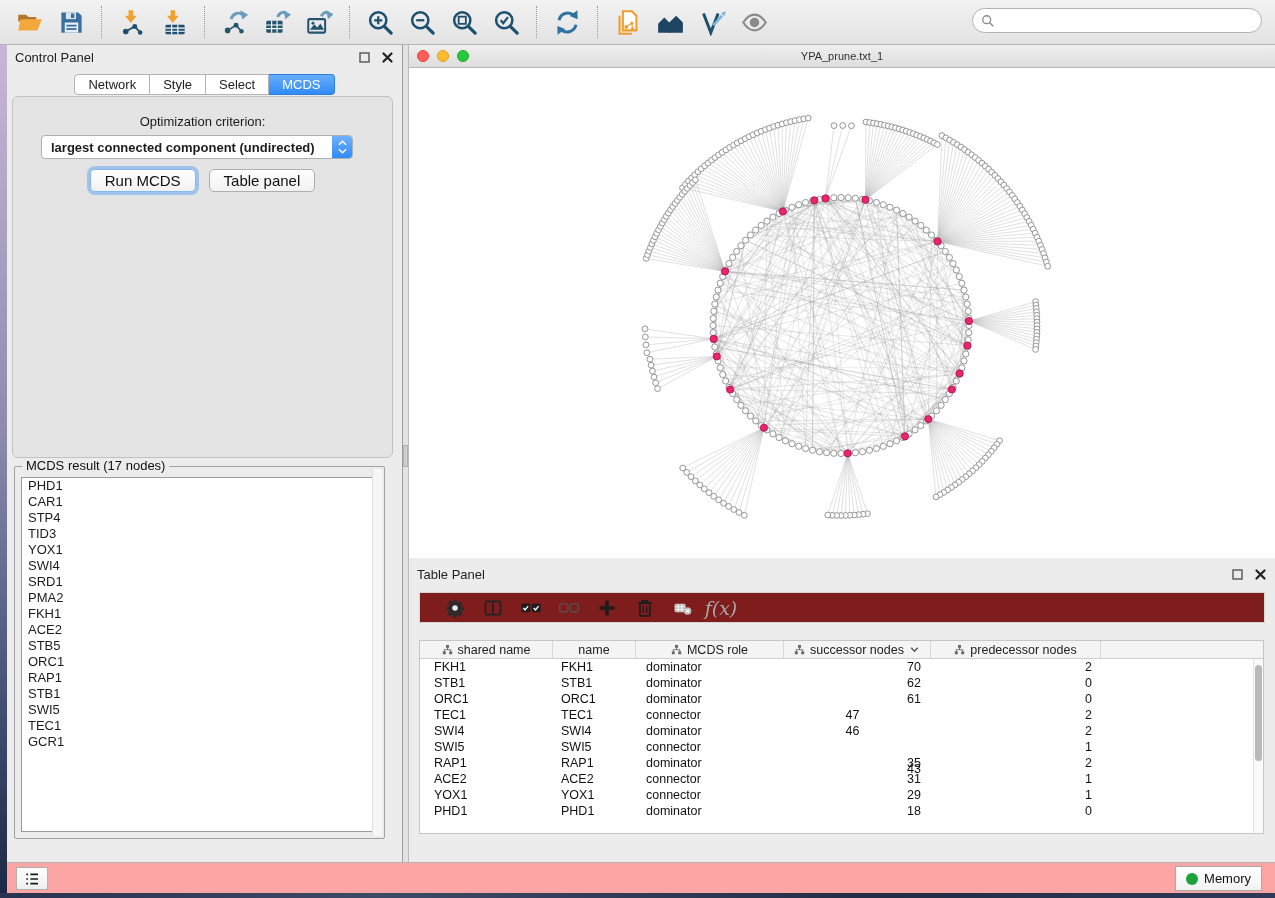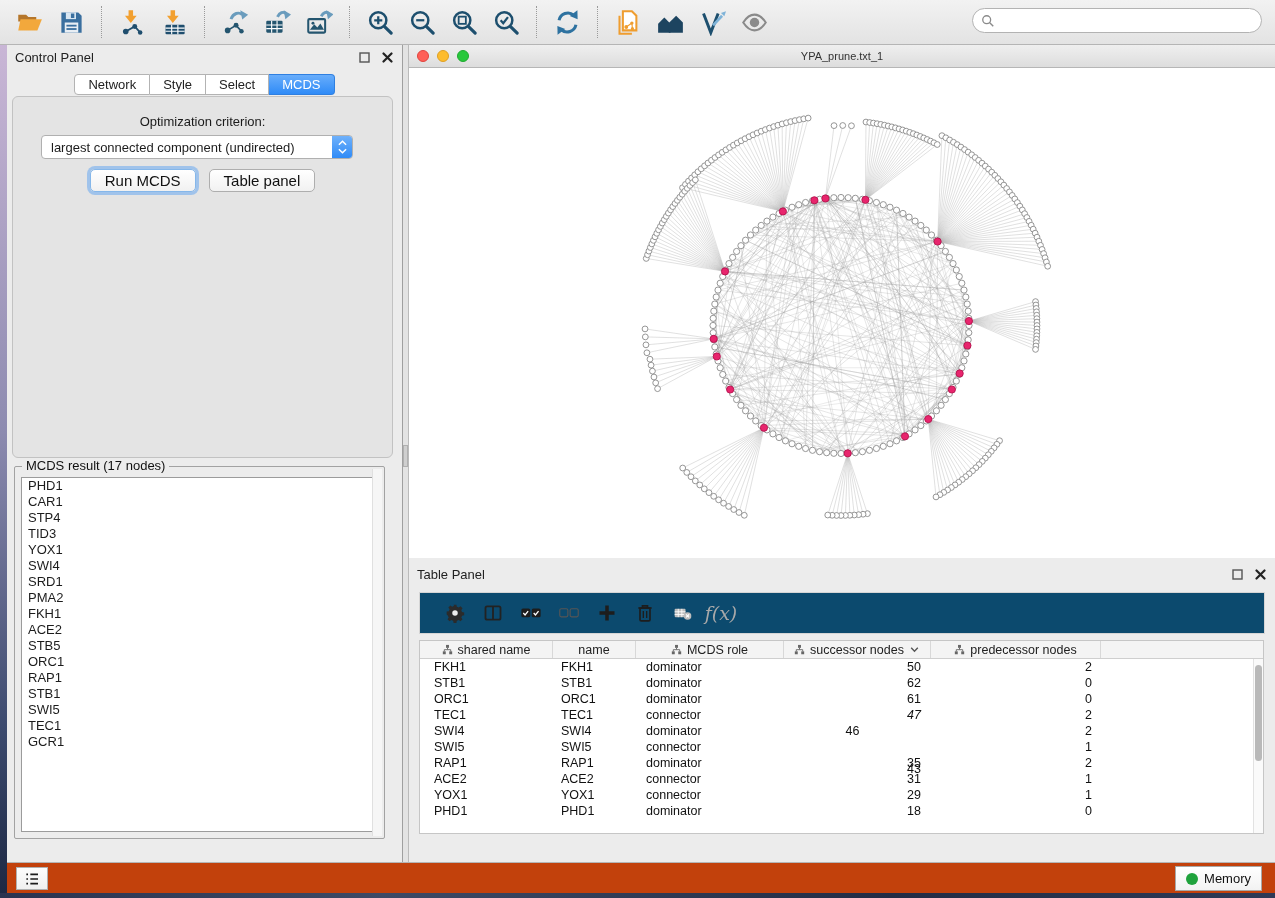--- a/index.html
+++ b/index.html
@@ -29,21 +29,21 @@
 
   .cp-tabs { position:absolute; left:0; top:29px; width:100%; display:flex; justify-content:center; }
   .tab { height:21px; line-height:20px; padding:0 13px; background:#fff; border:1px solid #b3b3b3; border-left:none; font-size:13px; color:#222; cursor:default; }
   .tab:first-child { border-left:1px solid #b3b3b3; border-radius:4px 0 0 4px; }
   .tab:last-child { border-radius:0 4px 4px 0; }
   .tab.active { background:linear-gradient(#68adfb,#2f8bf7); border-color:#2f7fe0; color:#fff; }
 
   .cp-content { position:absolute; left:5px; right:9px; top:51px; height:362px; background:#e4e4e4; border:1px solid #c2c2c2; border-radius:6px; }
   .opt-label { position:absolute; top:17px; width:100%; text-align:center; font-size:13px; color:#1a1a1a; }
   .select { position:absolute; left:28px; top:38px; width:312px; height:24px; background:#fff; border:1px solid #b0b0b0; border-radius:4px; display:flex; align-items:center; }
-  .select .val { flex:1; padding-left:9px; font-size:13px; white-space:nowrap; }
+  .select .val { flex:1; padding-left:9px; font-size:13px; white-space:nowrap;font-weight:bold; }
   .select .step { width:20px; height:22px; margin:0; border-radius:0 3px 3px 0; background:linear-gradient(#6fb1fb,#2f8bf7); display:flex; flex-direction:column; align-items:center; justify-content:center; gap:2px; }
   .select .step svg { width:9px; height:6px; }
   .btn-row { position:absolute; top:72px; left:0; width:100%; display:flex; justify-content:center; gap:13px; }
   .pbtn { height:23px; padding:0 14px; background:linear-gradient(#ffffff,#f1f1f1); border:1px solid #aeaeae; border-radius:5px; font-size:15px; font-family:inherit; color:#111; }
   .pbtn.focused { border-color:#85b7ea; box-shadow:0 0 0 3px rgba(77,155,245,.45); }
 
   .groupbox { position:absolute; left:7px; width:371px; top:421px; height:373px; border:1px solid #a2a2a2; border-radius:2px; }
   .gb-legend { position:absolute; top:-9px; left:7px; background:#ececec; padding:0 4px; font-size:13px; color:#111; }
   .gb-list { position:absolute; left:6px; right:6px; top:10px; bottom:6px; background:#fff; border:1px solid #9b9b9b; overflow:hidden; }
   .mcds-item { font-size:13px; line-height:16px; padding-left:6px; }
@@ -56,40 +56,40 @@
 
   
   .netwin { position:absolute; left:408px; top:45px; width:867px; height:513px; background:#fff; border-left:1px solid #bbb; }
   .net-titlebar { position:absolute; left:0; top:0; right:0; height:23px; background:linear-gradient(#efefef,#dddddd); border-bottom:1px solid #b6b6b6; display:flex; align-items:center; }
   .tl { width:12px; height:12px; border-radius:50%; margin-left:8px; }
   .net-title { position:absolute; width:100%; text-align:center; font-size:11px; color:#333; }
   .net-canvas { position:absolute; left:0; top:23px; width:866px; height:490px; background:#fff; }
 
   
   .tpanel { position:absolute; left:408px; top:558px; width:867px; height:304px; background:#ececec; border-left:1px solid #bbb; }
-  .tp-toolbar { position:absolute; left:10px; right:10px; top:34px; height:42px; background:#0c4a6e; border:1px solid #d5d5d5; display:flex; align-items:center; padding-left:16px; gap:0; }
+  .tp-toolbar { position:absolute; left:10px; right:10px; top:34px; height:31px; background:#7f1d1d; border:1px solid #d5d5d5; display:flex; align-items:center; padding-left:16px; gap:0; }
   .tpbtn { width:38px; height:34px; display:flex; align-items:center; justify-content:center; background:none; border:none; }
   .tpbtn svg { width:20px; height:20px; }
   .fx { font-family:"DejaVu Serif",serif; font-style:italic; font-size:19px; color:#a9a9a9; }
 
   .ntable { position:absolute; left:10px; right:11px; top:82px; height:194px; background:#fff; border:1px solid #c6c6c6; overflow:hidden; }
   .thead { display:flex; height:18px; background:#f4f4f4; border-bottom:1px solid #cfcfcf; }
   .th { display:flex; align-items:center; justify-content:center; gap:5px; font-size:12.5px; color:#222; border-right:1px solid #d8d8d8; height:100%; }
   .th.fill { flex:1; border-right:none; }
   .treeic { width:11px; height:11px; flex:none; }
   .sortic { width:11px; height:11px; flex:none; }
   .trow { display:flex; height:16px; align-items:center; }
   .td { font-size:12.5px; color:#111; overflow:hidden; white-space:nowrap; }
   .tscroll { position:absolute; right:0; top:18px; bottom:0; width:10px; background:#fafafa; border-left:1px solid #e2e2e2; }
   .tthumb { position:absolute; left:1px; right:1px; top:6px; height:96px; background:#b9b9b9; border-radius:4px; }
 
   .tp-tabs { position:absolute; left:0; bottom:6px; width:100%; display:flex; justify-content:center; }
 
   
-  .statusbar { position:absolute; left:7px; right:0; top:862px; height:31px; background:#c2410c; border-top:1px solid #b5b5b5; }
+  .statusbar { position:absolute; left:7px; right:0; top:862px; height:31px; background:#fca5a5; border-top:1px solid #b5b5b5; }
   .sbtn { position:absolute; left:9px; top:4px; width:32px; height:23px; background:linear-gradient(#fdfdfd,#f0f0f0); border:1px solid #b0b0b0; display:flex; align-items:center; justify-content:center; }
   .sbtn svg { width:16px; height:16px; }
   .membtn { position:absolute; right:13px; top:3px; height:25px; background:linear-gradient(#ffffff,#f2f2f2); border:1px solid #a8a8a8; display:flex; align-items:center; gap:6px; padding:0 10px; font-size:13px; color:#111; }
   .memdot { width:12px; height:12px; border-radius:50%; }
 </style>
 </head>
 <body>
 
 <div class="toolbar">
   <button class="tbtn">
@@ -1246,42 +1246,42 @@
           </svg>
           <span>predecessor nodes</span>
         </div>
         <div class="th fill"></div>
       </div>
     <div>
         <div class="trow">
           <div class="td" style="width: 133px; text-align: left; padding-left: 14px;">FKH1</div>
           <div class="td" style="width: 83px; text-align: left; padding-left: 8px;">FKH1</div>
           <div class="td" style="width: 148px; text-align: left; padding-left: 10px;">dominator</div>
-          <div class="td" style="width: 147px; text-align: right; padding-right: 10px;">50</div>
+          <div class="td" style="width: 147px; text-align: right; padding-right: 10px;">70</div>
           <div class="td" style="width: 170px; text-align: right; padding-right: 9px;">2</div>
         </div>
         <div class="trow">
           <div class="td" style="width: 133px; text-align: left; padding-left: 14px;">STB1</div>
           <div class="td" style="width: 83px; text-align: left; padding-left: 8px;">STB1</div>
           <div class="td" style="width: 148px; text-align: left; padding-left: 10px;">dominator</div>
           <div class="td" style="width: 147px; text-align: right; padding-right: 10px;">62</div>
           <div class="td" style="width: 170px; text-align: right; padding-right: 9px;">0</div>
         </div>
         <div class="trow">
           <div class="td" style="width: 133px; text-align: left; padding-left: 14px;">ORC1</div>
           <div class="td" style="width: 83px; text-align: left; padding-left: 8px;">ORC1</div>
           <div class="td" style="width: 148px; text-align: left; padding-left: 10px;">dominator</div>
           <div class="td" style="width: 147px; text-align: right; padding-right: 10px;">61</div>
           <div class="td" style="width: 170px; text-align: right; padding-right: 9px;">0</div>
         </div>
         <div class="trow">
           <div class="td" style="width: 133px; text-align: left; padding-left: 14px;">TEC1</div>
           <div class="td" style="width: 83px; text-align: left; padding-left: 8px;">TEC1</div>
           <div class="td" style="width: 148px; text-align: left; padding-left: 10px;">connector</div>
-          <div class="td" style="width: 147px; text-align: right; padding-right: 10px; font-style: italic;">47</div>
+          <div class="td" style="width: 147px; text-align: center; padding-right: 10px;">47</div>
           <div class="td" style="width: 170px; text-align: right; padding-right: 9px;">2</div>
         </div>
         <div class="trow">
           <div class="td" style="width: 133px; text-align: left; padding-left: 14px;">SWI4</div>
           <div class="td" style="width: 83px; text-align: left; padding-left: 8px;">SWI4</div>
           <div class="td" style="width: 148px; text-align: left; padding-left: 10px;">dominator</div>
           <div class="td" style="width: 147px; text-align: center; padding-right: 10px;">46</div>
           <div class="td" style="width: 170px; text-align: right; padding-right: 9px;">2</div>
         </div>
         <div class="trow">

